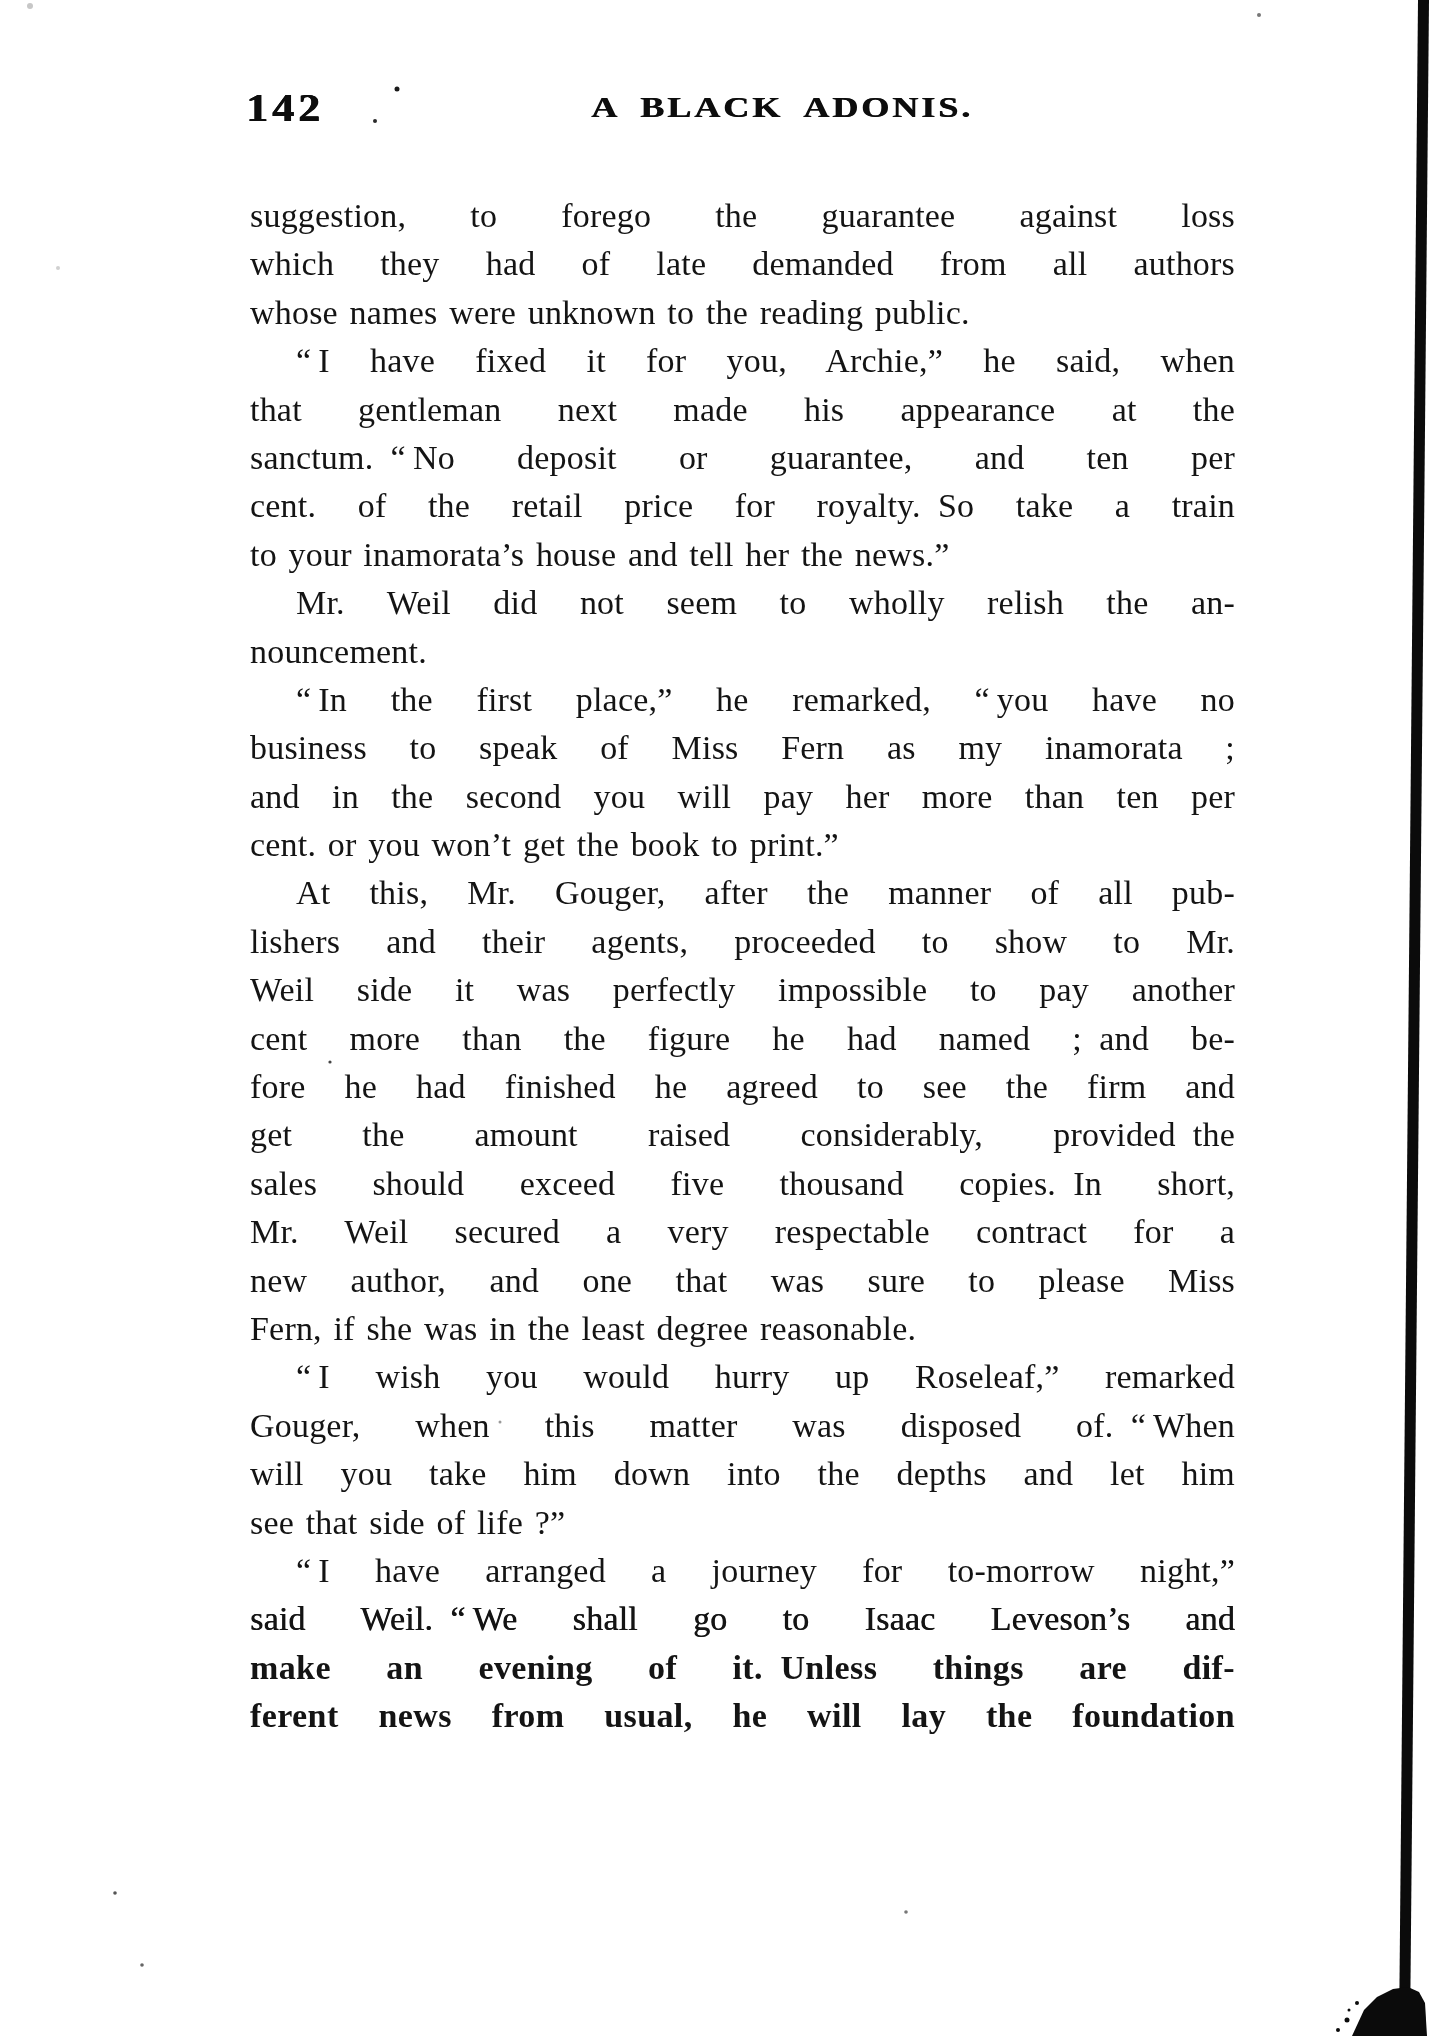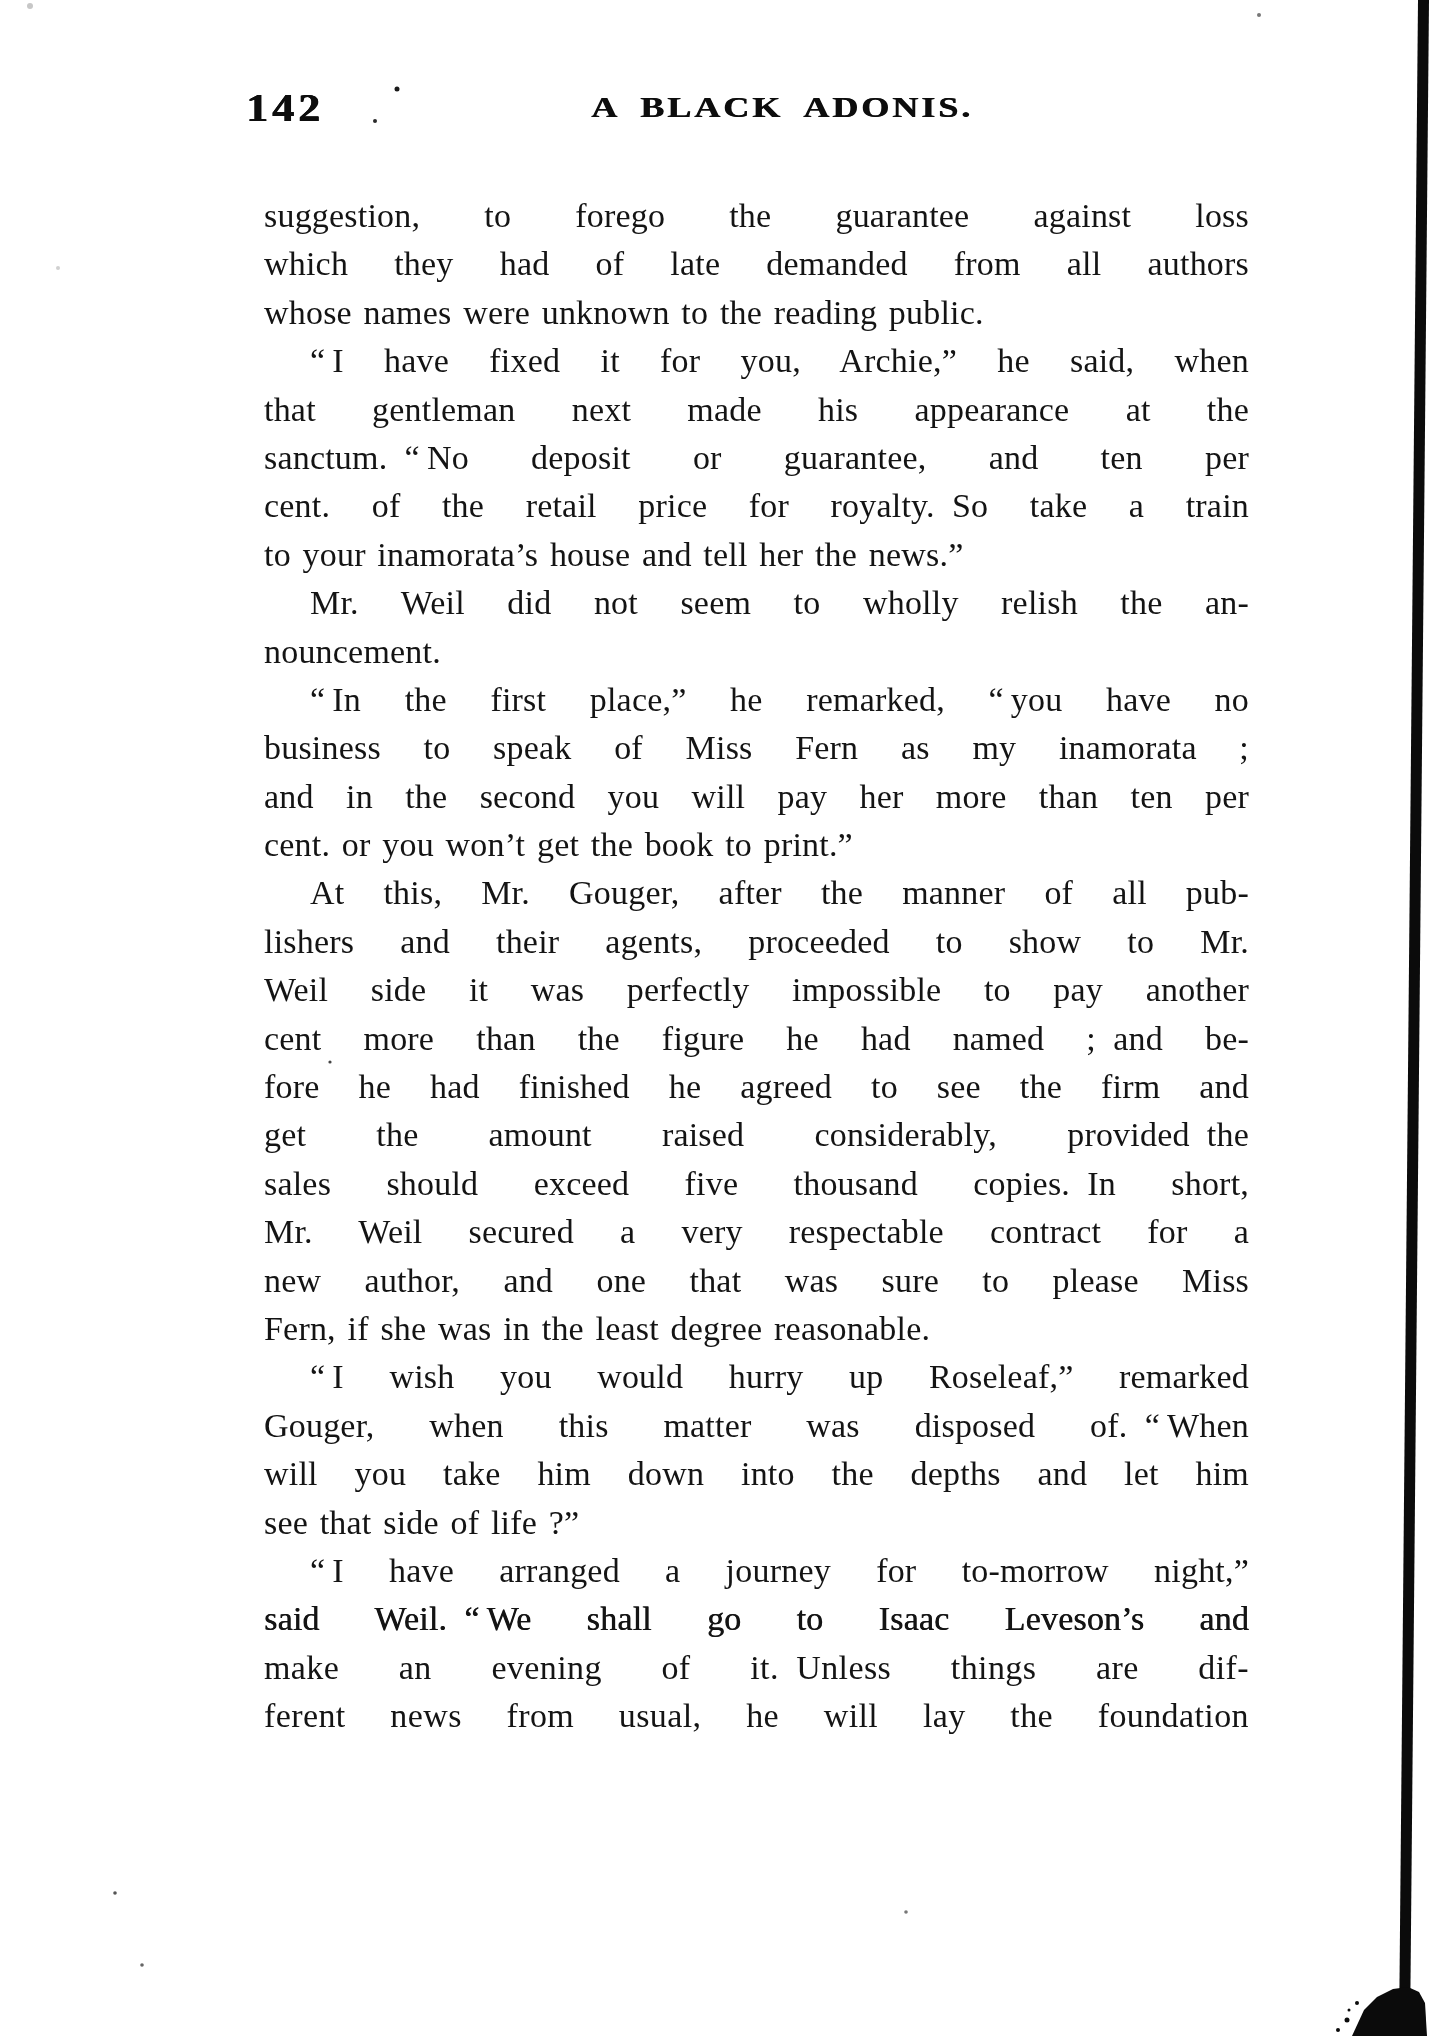--- a/index.html
+++ b/index.html
@@ -33,37 +33,37 @@
     letter-spacing:3px;
     word-spacing:10px;
     color:#0d0d0d;
     text-shadow:0.7px 0 0 #0d0d0d;
     transform:scaleY(0.82);
     transform-origin:top left;
     white-space:nowrap;
   }
   .body-text{
     position:absolute;
-    left:264px;top:192px;
+    left:250px;top:192px;
     width:985px;
   }
   .line{
     height:48.4px;
     line-height:48.4px;
     font-size:34px;
     word-spacing:3px;
     letter-spacing:0.2px;
     white-space:normal;
     text-align:justify;
     text-align-last:left;
     text-justify:inter-word;
   }
   .line.just{ text-align-last:justify; }
   .line.indent{ padding-left:46px; }
-  .line.bold{ font-weight:400; letter-spacing:0.4px; }
+  .line.bold{ font-weight:700; letter-spacing:0.4px; }
   .line.semi{ text-shadow:0.5px 0 0 currentColor; }
   .artifacts{
     position:absolute;inset:0;
     width:1441px;height:2036px;
     pointer-events:none;
   }
 </style>
 </head>
 <body>
 

